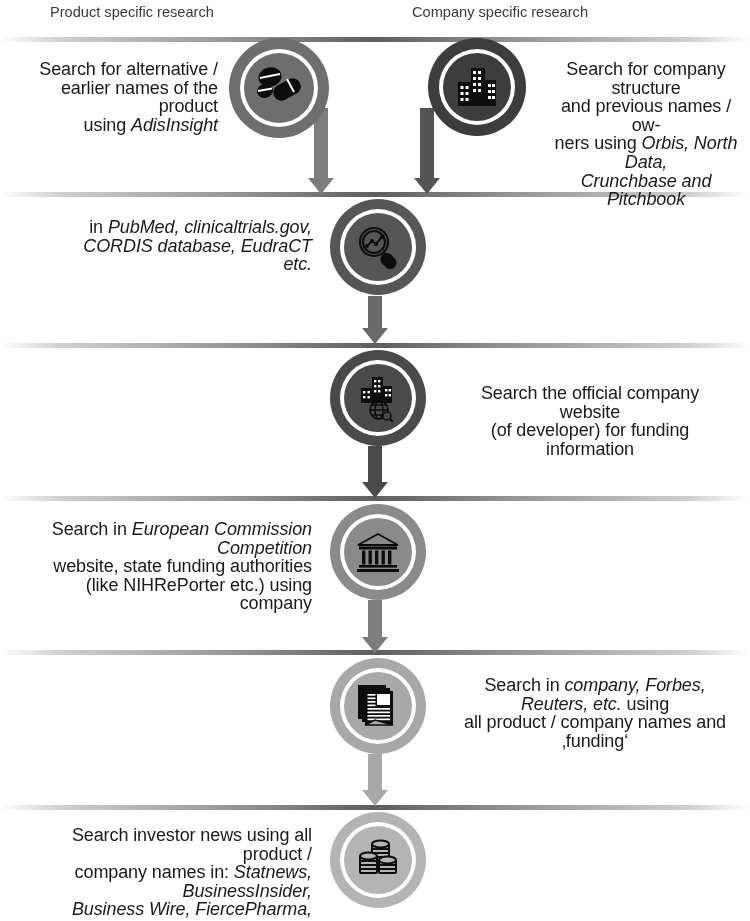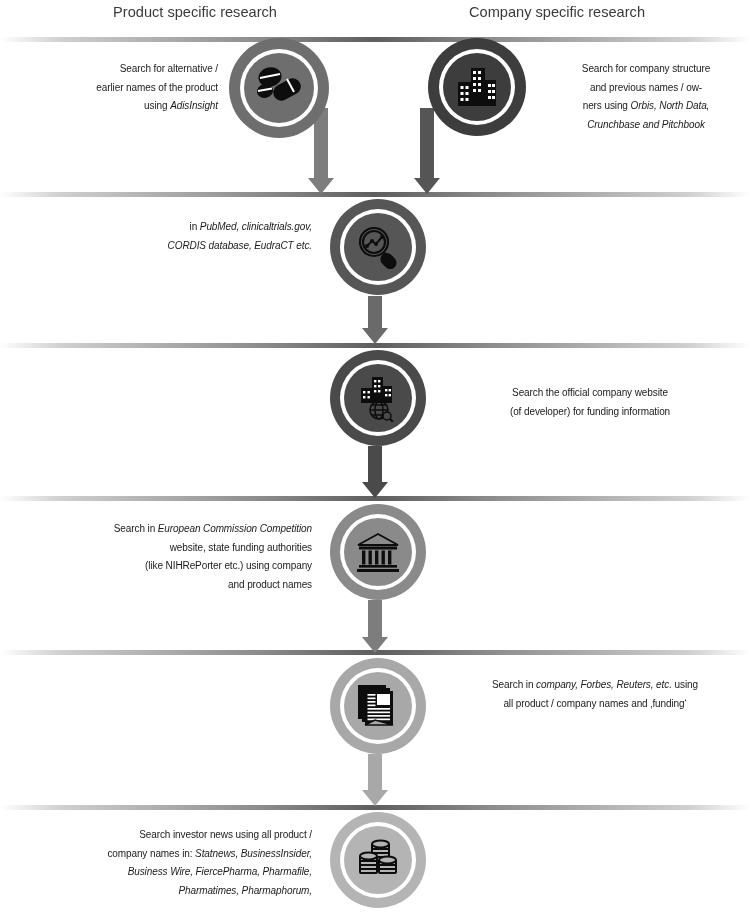--- a/index.html
+++ b/index.html
@@ -18,31 +18,31 @@
       rgba(100,100,100,0.75) 35%,
       rgba(85,85,85,0.95) 50%,
       rgba(100,100,100,0.75) 65%,
       rgba(120,120,120,0.35) 92%,
       rgba(120,120,120,0) 100%);
   }
 
   
   .txt{
     position:absolute;
-    font-size:10px;line-height:18.6px;
+    font-size:18px;line-height:18.6px;
     letter-spacing:-0.1px;
   }
   .txt.r{text-align:right;}
   .txt.l{text-align:center;}
   .txt i{}
 
   .header{
     position:absolute;top:2px;
     font-size:14.6px;line-height:20px;
-    color:#3a3a3a;text-align:center;
+    color:#3a3a3a;text-align:left;
   }
 
   
   .node{position:absolute;}
   .ring{
     position:absolute;left:0;top:0;
     border-radius:50%;
     box-sizing:border-box;
   }
   .inner{
@@ -241,21 +241,20 @@
       </g>
       <rect x="4" y="34" width="38" height="2.6" fill="#0d0d0d"></rect>
       <rect x="2" y="38" width="42" height="3" fill="#0d0d0d"></rect>
     </svg>
   </div>
 </div>
 <div class="txt r" style="left:22px;top:520px;width:290px;">
   <div><span>Search in </span><i>European Commission Competition</i></div>
   <div><span>website, state funding authorities</span></div>
   <div><span>(like NIHRePorter etc.) using company</span></div>
-  <div><span>and product names</span></div>
 </div>
 
 <div class="node" style="left:330px;top:658px;width:96px;height:96px;">
   <div class="ring" style="width:96px;height:96px;background:#a8a8a8;"></div>
   <div class="inner" style="left:10px;top:10px;width:76px;height:76px;background:#ffffff;"></div>
   <div class="inner" style="left:14px;top:14px;width:68px;height:68px;background:#a8a8a8;">
     <svg class="icon" width="46" height="48" viewBox="0 0 46 48">
       <rect x="3" y="3" width="28" height="34" fill="#0d0d0d"></rect>
       <rect x="7" y="6" width="28" height="34" fill="#0d0d0d"></rect>
       <rect x="10" y="9" width="28" height="34" fill="#0d0d0d"></rect>

